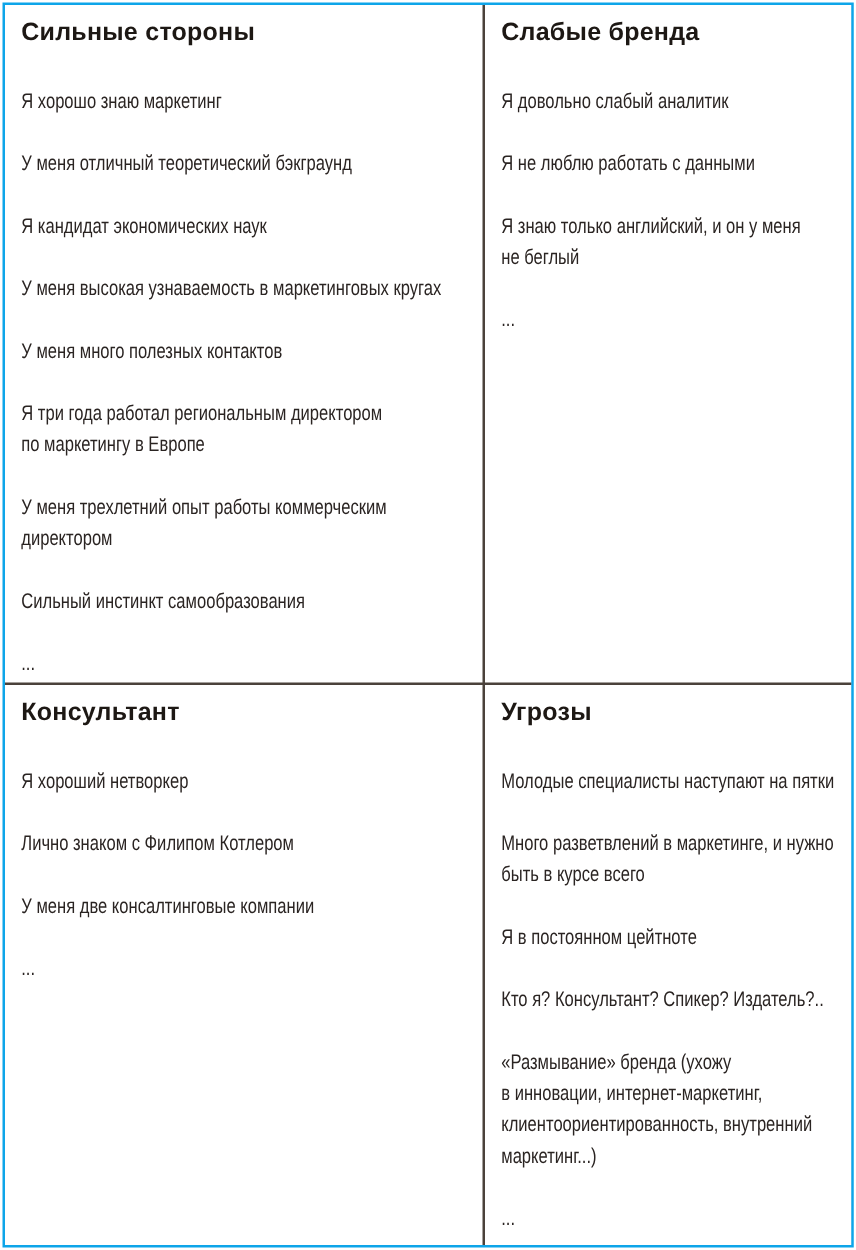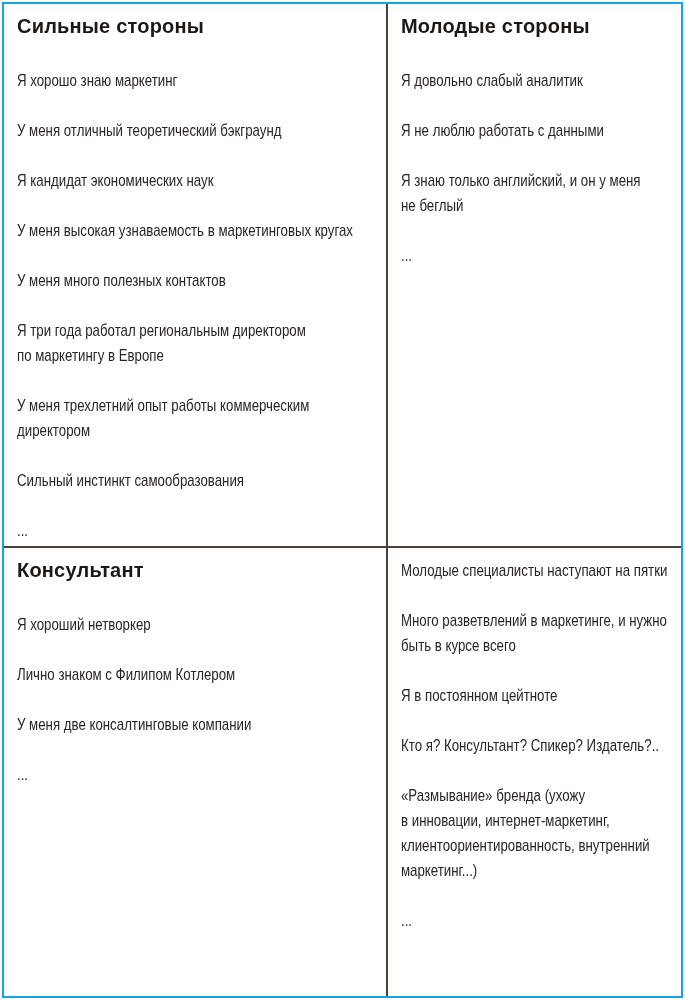--- a/index.html
+++ b/index.html
@@ -71,41 +71,42 @@
       <p class="item">Я три года работал региональным директором
 по маркетингу в Европе</p>
       <p class="item">У меня трехлетний опыт работы коммерческим
 директором</p>
       <p class="item">Сильный инстинкт самообразования</p>
       <p class="item">...</p>
     </div>
   </section>
 
   <section class="cell row-top">
-    <h2>Молодые стороны</h2>
+    <h2>Слабые бренда</h2>
     <div class="items">
       <p class="item">Я довольно слабый аналитик</p>
       <p class="item">Я не люблю работать с данными</p>
       <p class="item">Я знаю только английский, и он у меня
 не беглый</p>
       <p class="item">...</p>
     </div>
   </section>
 
   <section class="cell col-left">
     <h2>Консультант</h2>
     <div class="items">
       <p class="item">Я хороший нетворкер</p>
       <p class="item">Лично знаком с Филипом Котлером</p>
       <p class="item">У меня две консалтинговые компании</p>
       <p class="item">...</p>
     </div>
   </section>
 
   <section class="cell">
+    <h2>Угрозы</h2>
     <div class="items">
       <p class="item">Молодые специалисты наступают на пятки</p>
       <p class="item">Много разветвлений в маркетинге, и нужно
 быть в курсе всего</p>
       <p class="item">Я в постоянном цейтноте</p>
       <p class="item">Кто я? Консультант? Спикер? Издатель?..</p>
       <p class="item">«Размывание» бренда (ухожу
 в инновации, интернет-маркетинг,
 клиентоориентированность, внутренний
 маркетинг...)</p>

